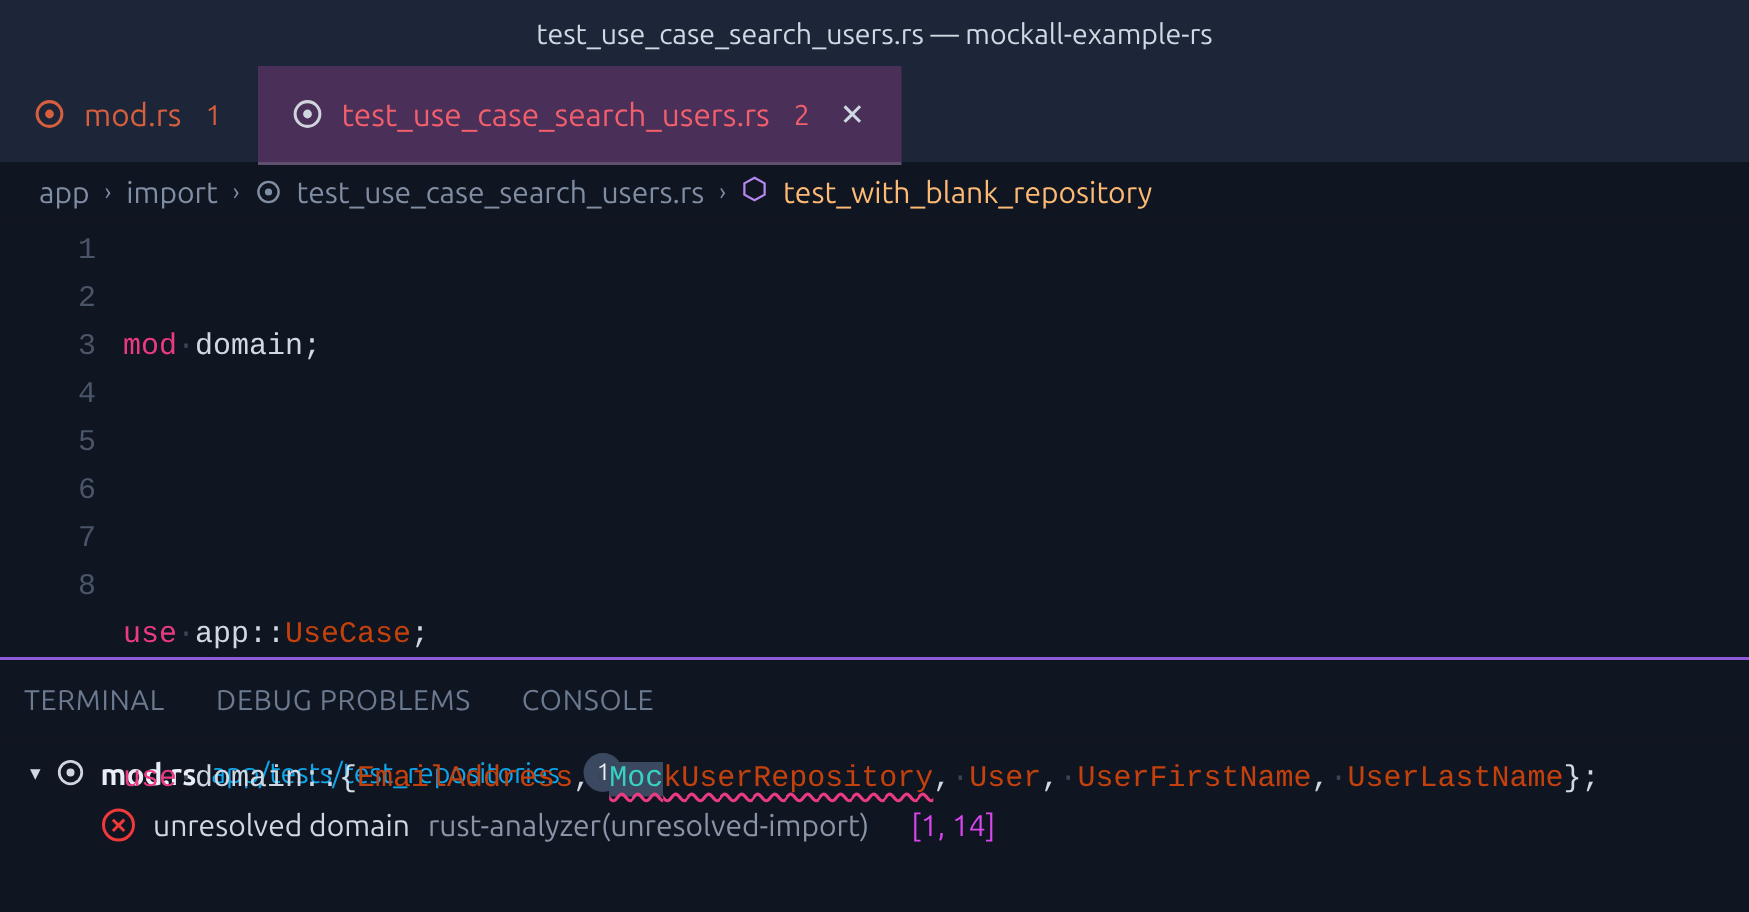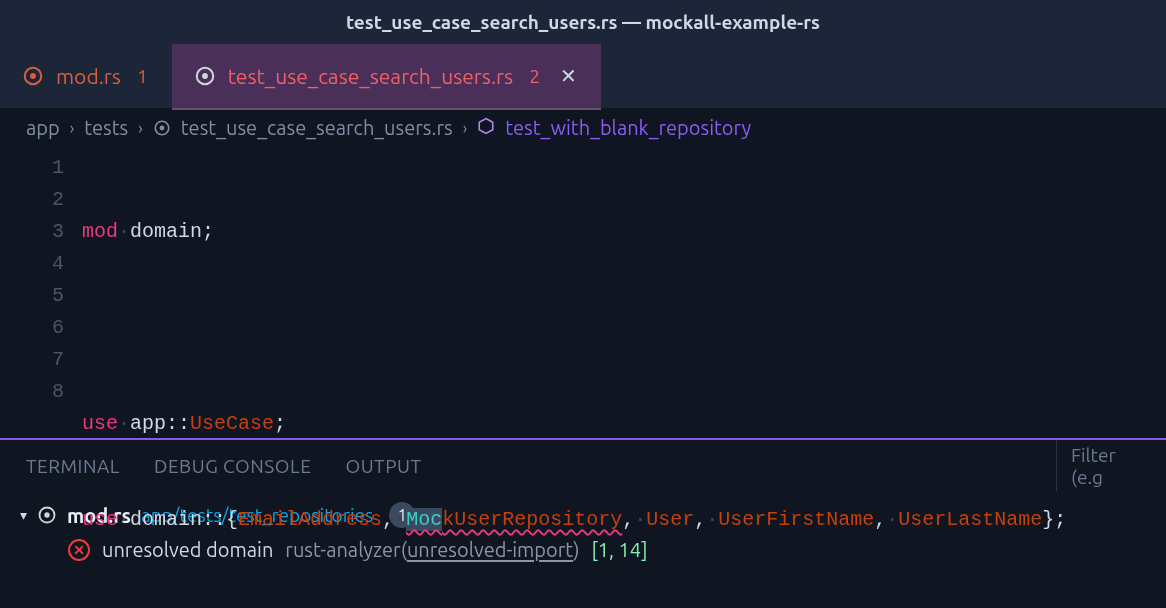--- a/index.html
+++ b/index.html
@@ -15,21 +15,21 @@
 
   
   .title-bar {
     height:44px;
     background:#1c2638;
     display:flex;
     align-items:center;
     justify-content:center;
     font-size:19px;
     color:#cfd8e3;
-    font-weight:700;
+    font-weight:400;
   }
 
   
   .tabs {
     height:64px;
     background:#1c2638;
     display:flex;
     align-items:stretch;
   }
   .tab {
@@ -72,21 +72,21 @@
     align-items:center;
     gap:10px;
     padding:0 26px;
     font-size:20px;
     color:#808ea3;
     border-bottom:1px solid #101522;
   }
   .breadcrumb .chev { color:#808ea3; font-size:16px; }
   .breadcrumb .rust-icon-sm { width:18px; height:18px; }
   .breadcrumb .fn-icon { color:#b589f0; font-size:18px; }
-  .breadcrumb span.last { color:#8b5cf6;text-align:right; }
+  .breadcrumb span.last { color:#fdba74;text-align:right; }
 
   
   .editor {
     background:#101522;
     height:292px; 
     display:flex;
     padding-top:4px;
     font-family: "SFMono-Regular", Consolas, "Liberation Mono", Menlo, monospace;
     font-size:20px;
     line-height:32px;
@@ -124,21 +124,21 @@
 
   
   .panel {
     height:168px;
     background:#101522;
   }
   .panel-tabs {
     display:flex;
     align-items:center;
     height:52px;
-    padding:0 28px 0 26px;
+    padding:0 28px 0 16px;
     gap:34px;
     font-size:19px;
     color:#6c7a90;
     border-bottom:1px solid #101522;
     position:relative;
   }
   .panel-tabs .ptab { letter-spacing:0.5px; cursor:pointer; }
   .panel-tabs .ptab.active {
     color:#e9eef6; font-weight:600;
     position:relative;
@@ -187,22 +187,22 @@
     font-size:20px;
     padding-left:48px;
     color:#cfd8e3;
   }
   .err-icon {
     width:22px; height:22px; border:2px solid #f03a3a; border-radius:50%;
     display:inline-flex; align-items:center; justify-content:center;
     color:#f03a3a; font-size:14px; font-weight:700;
   }
   .prob-item .src { color:#8a95a8; }
-  .prob-item .u { text-decoration:underline; text-underline-offset:3px; }
-  .prob-item .loc { color:#86efac; }
+  .prob-item .u { text-underline-offset:3px; }
+  .prob-item .loc { color:#d946ef;margin-left:16px; }
 
   
   .rust-icon svg, .rust-icon-sm svg { display:block; }
 </style>
 </head>
 <body>
 
 <div class="title-bar">
   <span>test_use_case_search_users.rs — mockall-example-rs</span>
 </div>
@@ -228,21 +228,21 @@
     </span>
     <span class="tab-name">test_use_case_search_users.rs</span>
     <span class="tab-count">2</span>
     <span class="close-x">✕</span>
   </div>
 </div>
 
 <div class="breadcrumb">
   <span>app</span>
   <span class="chev">›</span>
-  <span>tests</span>
+  <span>import</span>
   <span class="chev">›</span>
   <span class="rust-icon-sm">
     <svg viewBox="0 0 24 24" width="18" height="18">
         <circle cx="12" cy="12" r="9" fill="none" stroke="#808ea3" stroke-width="2.2"></circle>
         <circle cx="12" cy="12" r="3.2" fill="#808ea3"></circle>
       </svg>
   </span>
   <span>test_use_case_search_users.rs</span>
   <span class="chev">›</span>
   <span class="fn-icon">
@@ -271,25 +271,22 @@
     <div><span class="kw">use</span><span class="ws">·</span><span class="path">domain</span><span class="punct">::{</span><span class="ty">EmailAddress</span><span class="punct">,</span><span class="ws">·</span><span class="sel">Moc</span><span class="ty err-underline">kUserRepository</span><span class="punct">,</span><span class="ws">·</span><span class="ty">User</span><span class="punct">,</span><span class="ws">·</span><span class="ty">UserFirstName</span><span class="punct">,</span><span class="ws">·</span><span class="ty">UserLastName</span><span class="punct">};</span></div>
     
     
     
   </div>
 </div>
 
 <div class="panel">
   <div class="panel-tabs">
     <span class="ptab">TERMINAL</span>
-    <span class="ptab">DEBUG CONSOLE</span>
-    <span class="ptab">OUTPUT</span>
-    <div class="filter">
-      <span>Filter (e.g</span>
-    </div>
+    <span class="ptab">DEBUG PROBLEMS</span>
+    <span class="ptab">CONSOLE</span>
   </div>
 
   <div class="problems-body">
     <div class="prob-file">
       <span class="chev-down">▾</span>
       <span class="rust-icon-sm">
         <svg viewBox="0 0 24 24" width="20" height="20">
             <circle cx="12" cy="12" r="9" fill="none" stroke="#d0d5dd" stroke-width="2.2"></circle>
             <circle cx="12" cy="12" r="3.2" fill="#d0d5dd"></circle>
           </svg>

